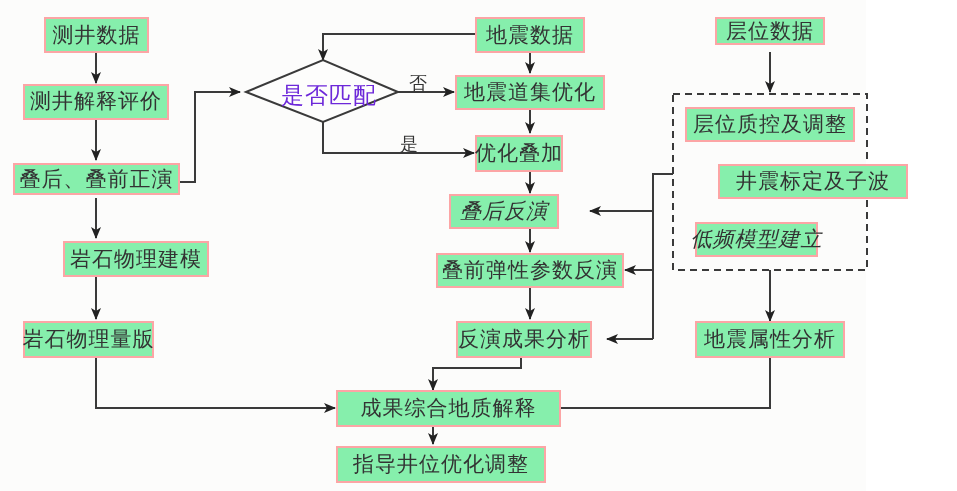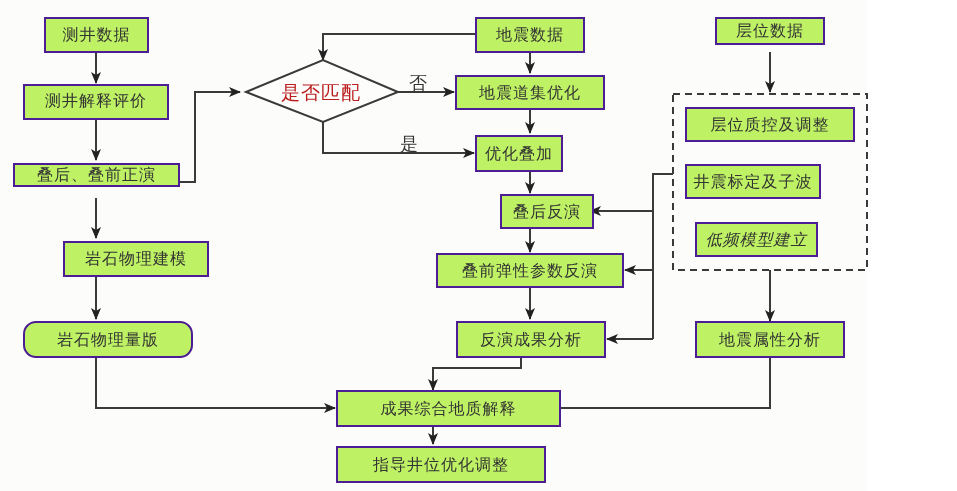--- a/index.html
+++ b/index.html
@@ -1,23 +1,23 @@
 <!DOCTYPE html>
 <html><head>
 <meta charset="utf-8">
 <style>
   html,body{margin:0;padding:0;background:#ffffff;}
   body{width:957px;height:491px;position:relative;overflow:hidden;font-family:"DejaVu Serif","Liberation Serif",serif;}
   #canvas{position:absolute;left:0;top:0;width:957px;height:491px;background:#fcfcfb;}
   #rightpad{position:absolute;left:866px;top:0;width:91px;height:491px;background:#ffffff;}
   svg{position:absolute;left:0;top:0;}
-  .node{position:absolute;box-sizing:border-box;border:2px solid #4c1d95;background:#bef264;color:#333;
-        font-size:16px;line-height:1;display:flex;align-items:center;justify-content:center;white-space:nowrap;letter-spacing:1px;}
+  .node{position:absolute;box-sizing:border-box;border:2px solid #fca5a5;background:#86efac;color:#333;
+        font-size:21px;line-height:1;display:flex;align-items:center;justify-content:center;white-space:nowrap;letter-spacing:1px;}
   .lbl{position:absolute;font-size:18px;color:#333;}
-  .dlabel{position:absolute;font-size:19px;color:#b91c1c;letter-spacing:1px;}
+  .dlabel{position:absolute;font-size:23px;color:#6d28d9;letter-spacing:1px;}
 </style>
 </head>
 <body>
 
 <div id="canvas"></div>
 <div id="rightpad"></div>
 
 <svg width="957" height="491">
   <defs>
     <marker id="ah" markerWidth="12" markerHeight="10" refX="11" refY="5" orient="auto" markerUnits="userSpaceOnUse">
@@ -65,31 +65,31 @@
     <rect x="673" y="94" width="194" height="176" stroke-dasharray="7,5" fill="none"></rect>
   </g>
 </svg>
 
 <div class="dlabel" style="left:281px;top:80px;">是否匹配</div>
 <div class="lbl" style="left:409px;top:71px;">否</div>
 <div class="lbl" style="left:400px;top:132px;">是</div>
 
 <div class="node" style="left:44px;top:17px;width:105px;height:36px;">测井数据</div>
 <div class="node" style="left:23px;top:84px;width:146px;height:36px;font-family:Liberation Mono, monospace;">测井解释评价</div>
-<div class="node" style="left:13px;top:163px;width:167px;height:24px;">叠后、叠前正演</div>
+<div class="node" style="left:13px;top:163px;width:167px;height:32px;">叠后、叠前正演</div>
 <div class="node" style="left:23px;top:241px;width:146px;height:36px;margin-left:40px;">岩石物理建模</div>
-<div class="node" style="left:23px;top:321px;width:170px;height:37px;border-radius:13px;">岩石物理量版</div>
+<div class="node" style="left:23px;top:321px;width:131px;height:37px;">岩石物理量版</div>
 
 <div class="node" style="left:475px;top:17px;width:110px;height:36px;">地震数据</div>
 <div class="node" style="left:455px;top:75px;width:150px;height:35px;">地震道集优化</div>
 <div class="node" style="left:475px;top:135px;width:88px;height:37px;">优化叠加</div>
-<div class="node" style="left:500px;top:194px;width:94px;height:35px;">叠后反演</div>
+<div class="node" style="left:449px;top:194px;width:110px;height:35px;font-style:italic;">叠后反演</div>
 <div class="node" style="left:436px;top:253px;width:188px;height:35px;">叠前弹性参数反演</div>
-<div class="node" style="left:456px;top:321px;width:150px;height:37px;">反演成果分析</div>
+<div class="node" style="left:456px;top:321px;width:136px;height:37px;">反演成果分析</div>
 
 <div class="node" style="left:715px;top:17px;width:110px;height:28px;">层位数据</div>
 <div class="node" style="left:685px;top:107px;width:170px;height:35px;">层位质控及调整</div>
-<div class="node" style="left:685px;top:164px;width:136px;height:35px;">井震标定及子波</div>
+<div class="node" style="left:718px;top:164px;width:190px;height:35px;">井震标定及子波</div>
 <div class="node" style="left:695px;top:222px;width:123px;height:35px;font-style:italic;">低频模型建立</div>
 <div class="node" style="left:695px;top:321px;width:150px;height:37px;">地震属性分析</div>
 
 <div class="node" style="left:336px;top:390px;width:225px;height:37px;text-align:right;">成果综合地质解释</div>
 <div class="node" style="left:336px;top:446px;width:210px;height:37px;">指导井位优化调整</div>
 
 </body></html>

